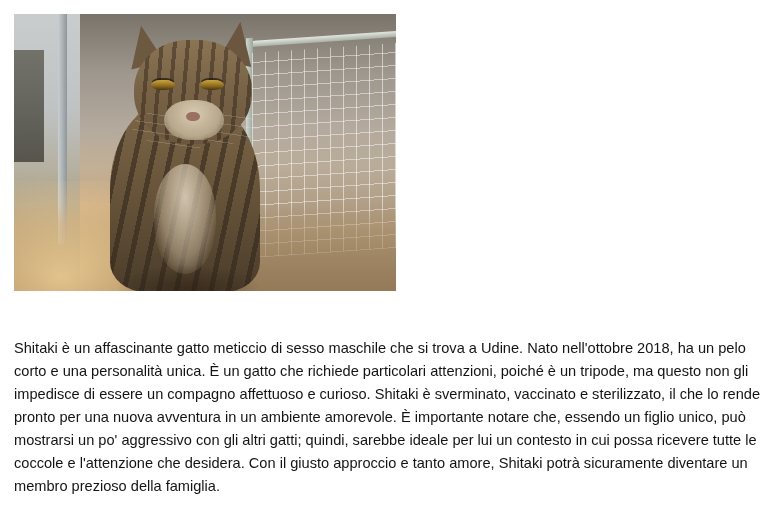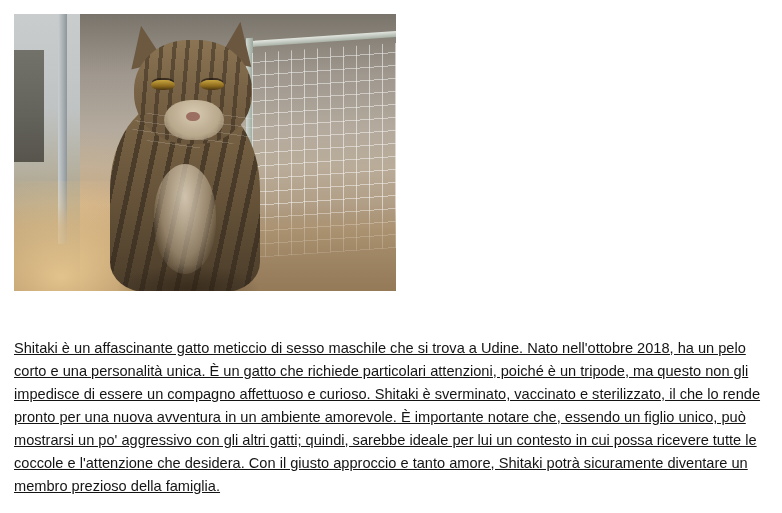--- a/index.html
+++ b/index.html
@@ -230,21 +230,20 @@
   
   .article {
     position: absolute;
     left: 14px;
     top: 322px;
     width: 752px;
     font-size: 14.6px;
     line-height: 23px;
     color: #141414;
     text-align: left;
-    text-decoration: underline;
   }
 </style>
 </head>
 <body>
 
 <div class="page">
 
   <div class="photo-wrap">
     <div class="photo">
       <div class="left-panel"></div>

